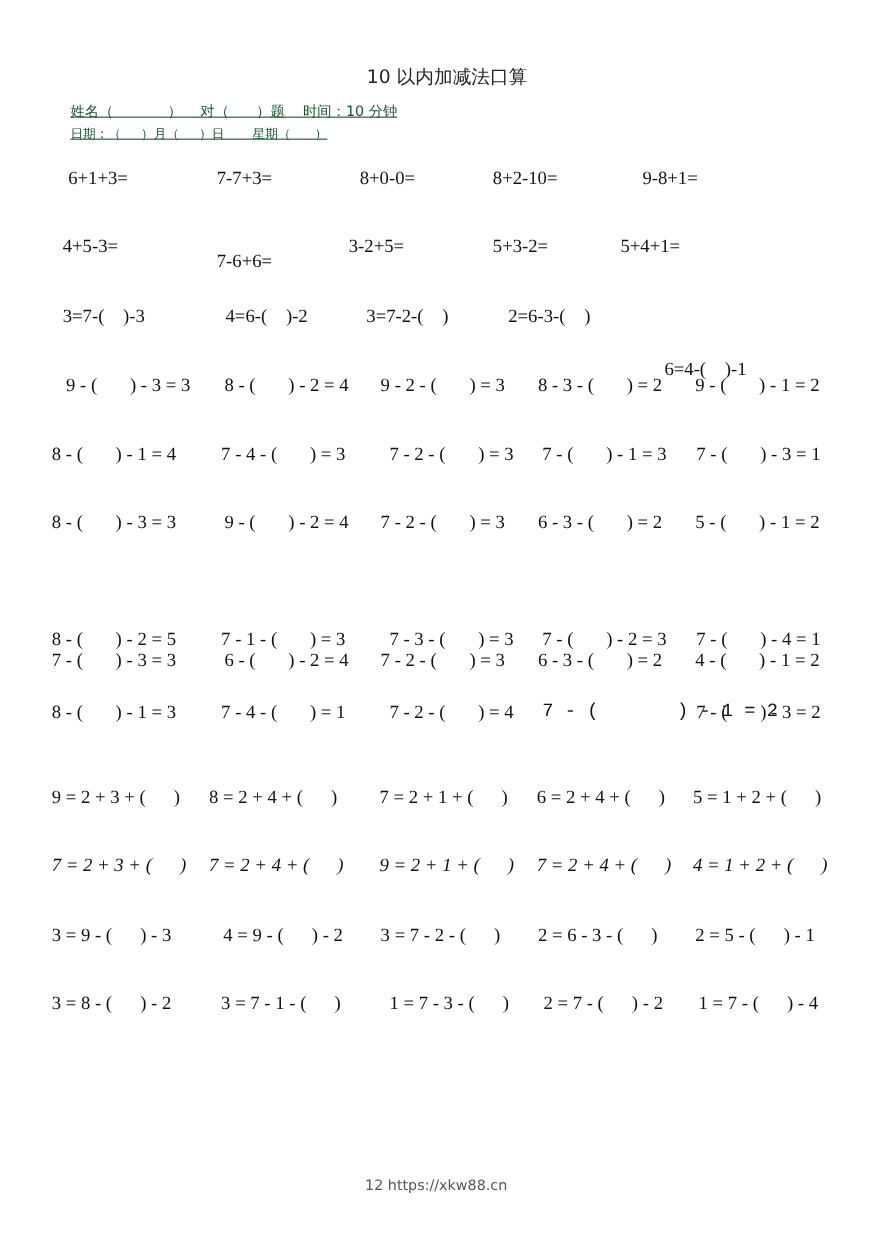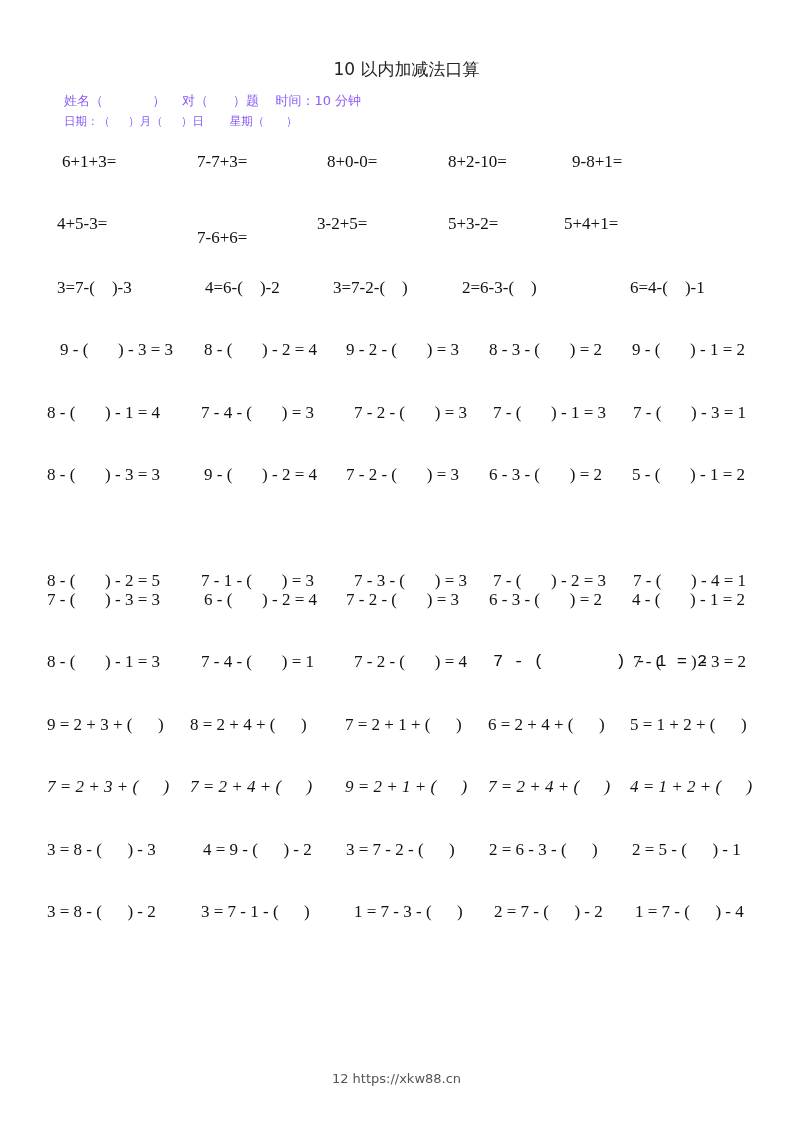--- a/index.html
+++ b/index.html
@@ -1,21 +1,21 @@
 <!DOCTYPE html>
 <html><head>
   <meta charset="utf-8">
   <style>
     html, body { margin: 0; padding: 0; background: #ffffff; }
     body { width: 793px; height: 1122px; position: relative; overflow: hidden; color: #1a1a1a; }
     .title {
       position: absolute; top: 58px; left: 0; width: 813px; text-align: center;
       font-family: "DejaVu Sans", sans-serif; font-size: 17px; color: #222;
     }
-    .info { position: absolute; left: 64px; font-family: "DejaVu Sans", sans-serif; color: #8b5cf6; white-space: pre; }
+    .info { position: absolute; left: 64px; font-family: "DejaVu Sans", sans-serif; color: #14532d; white-space: pre; text-decoration: underline; }
     .info1 { top: 92px; font-size: 13px; }
     .info2 { top: 114px; font-size: 11.5px; }
     .row { position: absolute; left: 0; width: 793px; height: 24px; }
     .item {
       position: absolute; top: 0; white-space: pre;
       font-family: "Liberation Serif", serif; font-size: 17px; color: #111;
     }
     .footer {
       position: absolute; top: 1071px; left: 0; width: 793px; text-align: center;
       font-family: "DejaVu Sans", sans-serif; font-size: 13px; color: #555;
@@ -27,35 +27,35 @@
 <div class="title">10 以内加减法口算</div>
 <div class="info info1">姓名（            ）    对（      ）题    时间：10 分钟</div>
 <div class="info info2">日期：（     ）月（     ）日       星期（      ）</div>
 
 <div id="problems">
     <div class="row" style="top: 152px;">
       <span class="item" style="left: 62px;">6+1+3=</span>
       <span class="item" style="left: 197px;">7-7+3=</span>
       <span class="item" style="left: 327px;">8+0-0=</span>
       <span class="item" style="left: 448px;">8+2-10=</span>
-      <span class="item" style="left: 572px;">9-8+1=</span>
+      <span class="item" style="left: 584px;">9-8+1=</span>
     </div>
     <div class="row" style="top: 214px;">
       <span class="item" style="left: 57px;">4+5-3=</span>
       <span class="item" style="left: 197px; margin-top: 14px;">7-6+6=</span>
       <span class="item" style="left: 317px;">3-2+5=</span>
       <span class="item" style="left: 448px;">5+3-2=</span>
       <span class="item" style="left: 564px;">5+4+1=</span>
     </div>
     <div class="row" style="top: 278px;">
       <span class="item" style="left: 57px;">3=7-(    )-3</span>
       <span class="item" style="left: 205px;">4=6-(    )-2</span>
       <span class="item" style="left: 333px;">3=7-2-(    )</span>
       <span class="item" style="left: 462px;">2=6-3-(    )</span>
-      <span class="item" style="left: 630px;">6=4-(    )-1</span>
+      <span class="item" style="left: 604px; margin-top: 48px;">6=4-(    )-1</span>
     </div>
     <div class="row" style="top: 340px;">
       <span class="item" style="left: 47px; margin-left: 13px;">9 - (       ) - 3 = 3</span>
       <span class="item" style="left: 204px;">8 - (       ) - 2 = 4</span>
       <span class="item" style="left: 346px;">9 - 2 - (       ) = 3</span>
       <span class="item" style="left: 489px;">8 - 3 - (       ) = 2</span>
       <span class="item" style="left: 632px;">9 - (       ) - 1 = 2</span>
     </div>
     <div class="row" style="top: 403px;">
       <span class="item" style="left: 47px;">8 - (       ) - 1 = 4</span>
@@ -78,21 +78,21 @@
       <span class="item" style="left: 493px;">7 - (       ) - 2 = 3</span>
       <span class="item" style="left: 633px;">7 - (       ) - 4 = 1</span>
     </div>
     <div class="row" style="top: 590px;">
       <span class="item" style="left: 47px;">7 - (       ) - 3 = 3</span>
       <span class="item" style="left: 204px;">6 - (       ) - 2 = 4</span>
       <span class="item" style="left: 346px;">7 - 2 - (       ) = 3</span>
       <span class="item" style="left: 489px;">6 - 3 - (       ) = 2</span>
       <span class="item" style="left: 632px;">4 - (       ) - 1 = 2</span>
     </div>
-    <div class="row" style="top: 652px;">
+    <div class="row" style="top: 638px;">
       <span class="item" style="left: 47px;">8 - (       ) - 1 = 3</span>
       <span class="item" style="left: 201px;">7 - 4 - (       ) = 1</span>
       <span class="item" style="left: 354px;">7 - 2 - (       ) = 4</span>
       <span class="item" style="left: 493px; font-family: Liberation Mono, monospace;">7 - (       ) - 1 = 2</span>
       <span class="item" style="left: 633px;">7 - (       ) - 3 = 2</span>
     </div>
     <div class="row" style="top: 715px;">
       <span class="item" style="left: 47px;">9 = 2 + 3 + (      )</span>
       <span class="item" style="left: 190px;">8 = 2 + 4 + (      )</span>
       <span class="item" style="left: 345px;">7 = 2 + 1 + (      )</span>
@@ -100,21 +100,21 @@
       <span class="item" style="left: 630px;">5 = 1 + 2 + (      )</span>
     </div>
     <div class="row" style="top: 777px; font-style: italic;">
       <span class="item" style="left: 47px;">7 = 2 + 3 + (      )</span>
       <span class="item" style="left: 190px;">7 = 2 + 4 + (      )</span>
       <span class="item" style="left: 345px;">9 = 2 + 1 + (      )</span>
       <span class="item" style="left: 488px;">7 = 2 + 4 + (      )</span>
       <span class="item" style="left: 630px;">4 = 1 + 2 + (      )</span>
     </div>
     <div class="row" style="top: 840px;">
-      <span class="item" style="left: 47px;">3 = 8 - (      ) - 3</span>
+      <span class="item" style="left: 47px;">3 = 9 - (      ) - 3</span>
       <span class="item" style="left: 203px;">4 = 9 - (      ) - 2</span>
       <span class="item" style="left: 346px;">3 = 7 - 2 - (      )</span>
       <span class="item" style="left: 489px;">2 = 6 - 3 - (      )</span>
       <span class="item" style="left: 632px;">2 = 5 - (      ) - 1</span>
     </div>
     <div class="row" style="top: 902px;">
       <span class="item" style="left: 47px;">3 = 8 - (      ) - 2</span>
       <span class="item" style="left: 201px;">3 = 7 - 1 - (      )</span>
       <span class="item" style="left: 354px;">1 = 7 - 3 - (      )</span>
       <span class="item" style="left: 494px;">2 = 7 - (      ) - 2</span>

